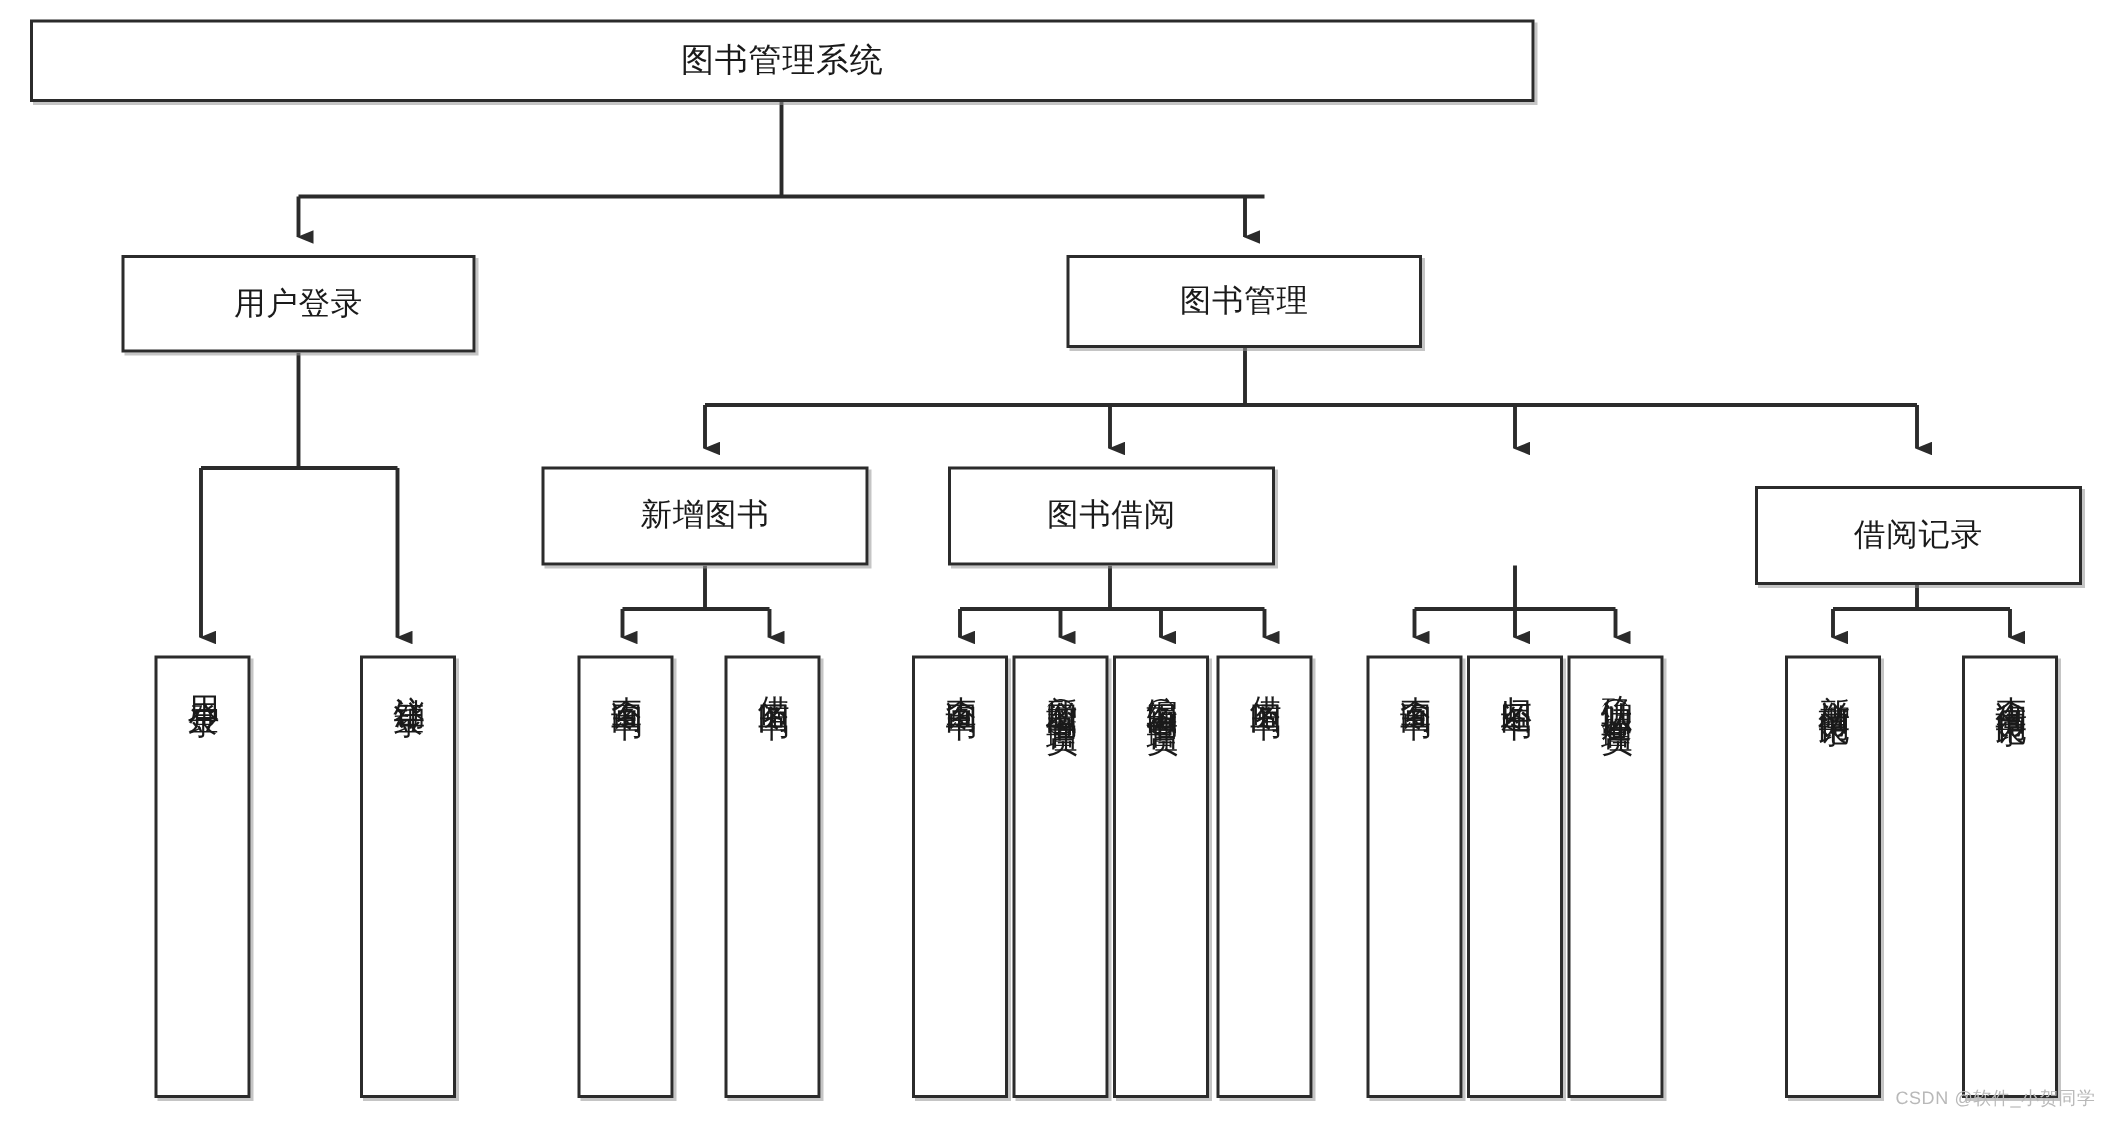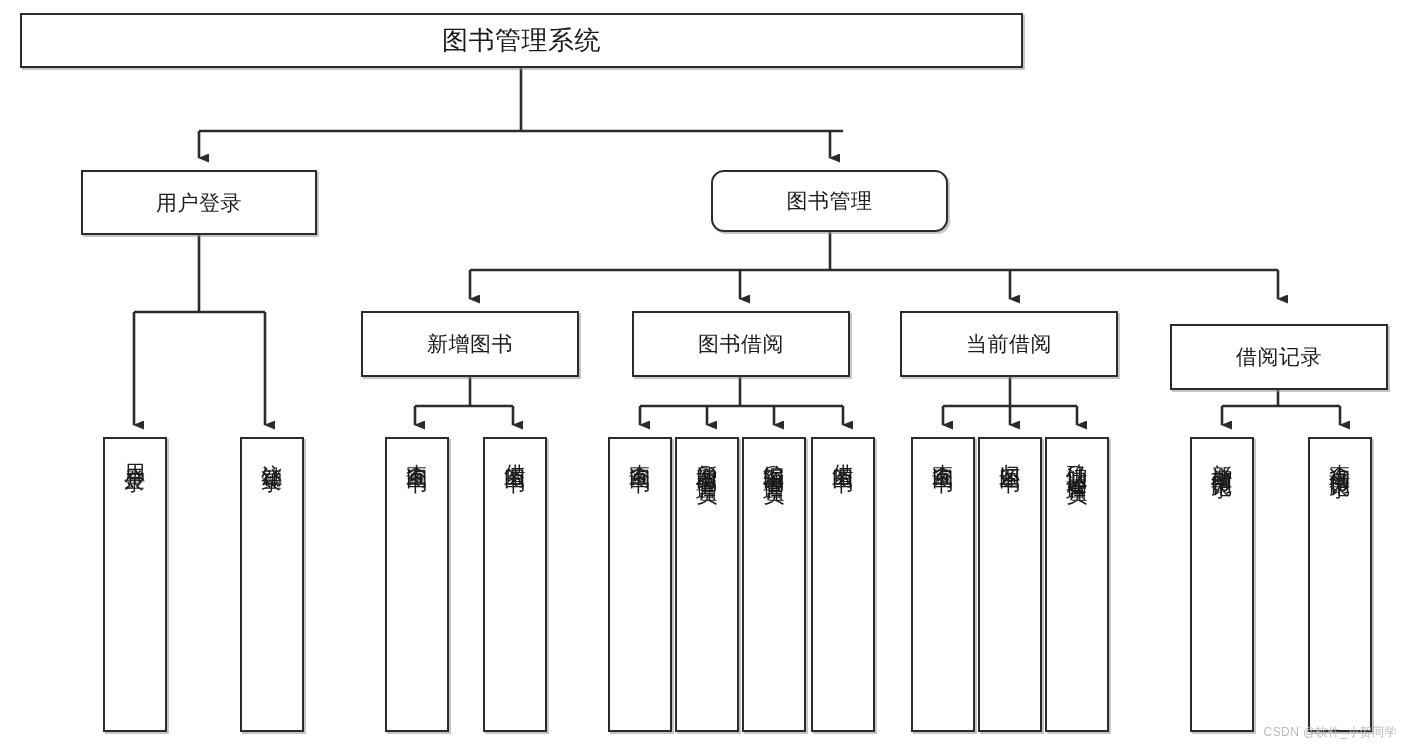--- a/index.html
+++ b/index.html
@@ -36,21 +36,21 @@
     display: block;
     text-align: center;
     line-height: 1.12;
     white-space: pre;
   }
   .node.horiz .lbl {
     font-size: 21px;
     letter-spacing: 0.5px;
   }
   .node.root .lbl {
-    font-size: 26px;
+    font-size: 22px;
     letter-spacing: 0.5px;
   }
   .node.vert {
     align-items: flex-start;
     justify-content: center;
     padding-top: 8px;
   }
   .node.vert .lbl {
     writing-mode: vertical-rl;
     text-orientation: upright;
@@ -125,32 +125,29 @@
     </g>
   </svg>
 
   <div class="node root horiz" style="left:20px; top:13px; width:1003px; height:55px;">
     <span class="lbl">图书管理系统</span>
   </div>
 
   <div class="node horiz" style="left:81px; top:170px; width:236px; height:65px;">
     <span class="lbl">用户登录</span>
   </div>
-  <div class="node horiz" style="left:711px; top:170px; width:237px; height:62px;border-radius:13px;">
+  <div class="node horiz" style="left:711px; top:170px; width:237px; height:62px;">
     <span class="lbl">图书管理</span>
   </div>
 
   <div class="node horiz" style="left:361px; top:311px; width:218px; height:66px;">
     <span class="lbl">新增图书</span>
   </div>
   <div class="node horiz" style="left:632px; top:311px; width:218px; height:66px;">
     <span class="lbl">图书借阅</span>
-  </div>
-  <div class="node horiz" style="left:900px; top:311px; width:218px; height:66px;">
-    <span class="lbl">当前借阅</span>
   </div>
   <div class="node horiz" style="left:1170px; top:324px; width:218px; height:66px;">
     <span class="lbl">借阅记录</span>
   </div>
 
   <div class="node vert" style="left:103px; top:437px; width:64px; height:295px;">
     <span class="lbl">用户登录</span>
   </div>
   <div class="node vert" style="left:240px; top:437px; width:64px; height:295px;">
     <span class="lbl">注销登录</span>

